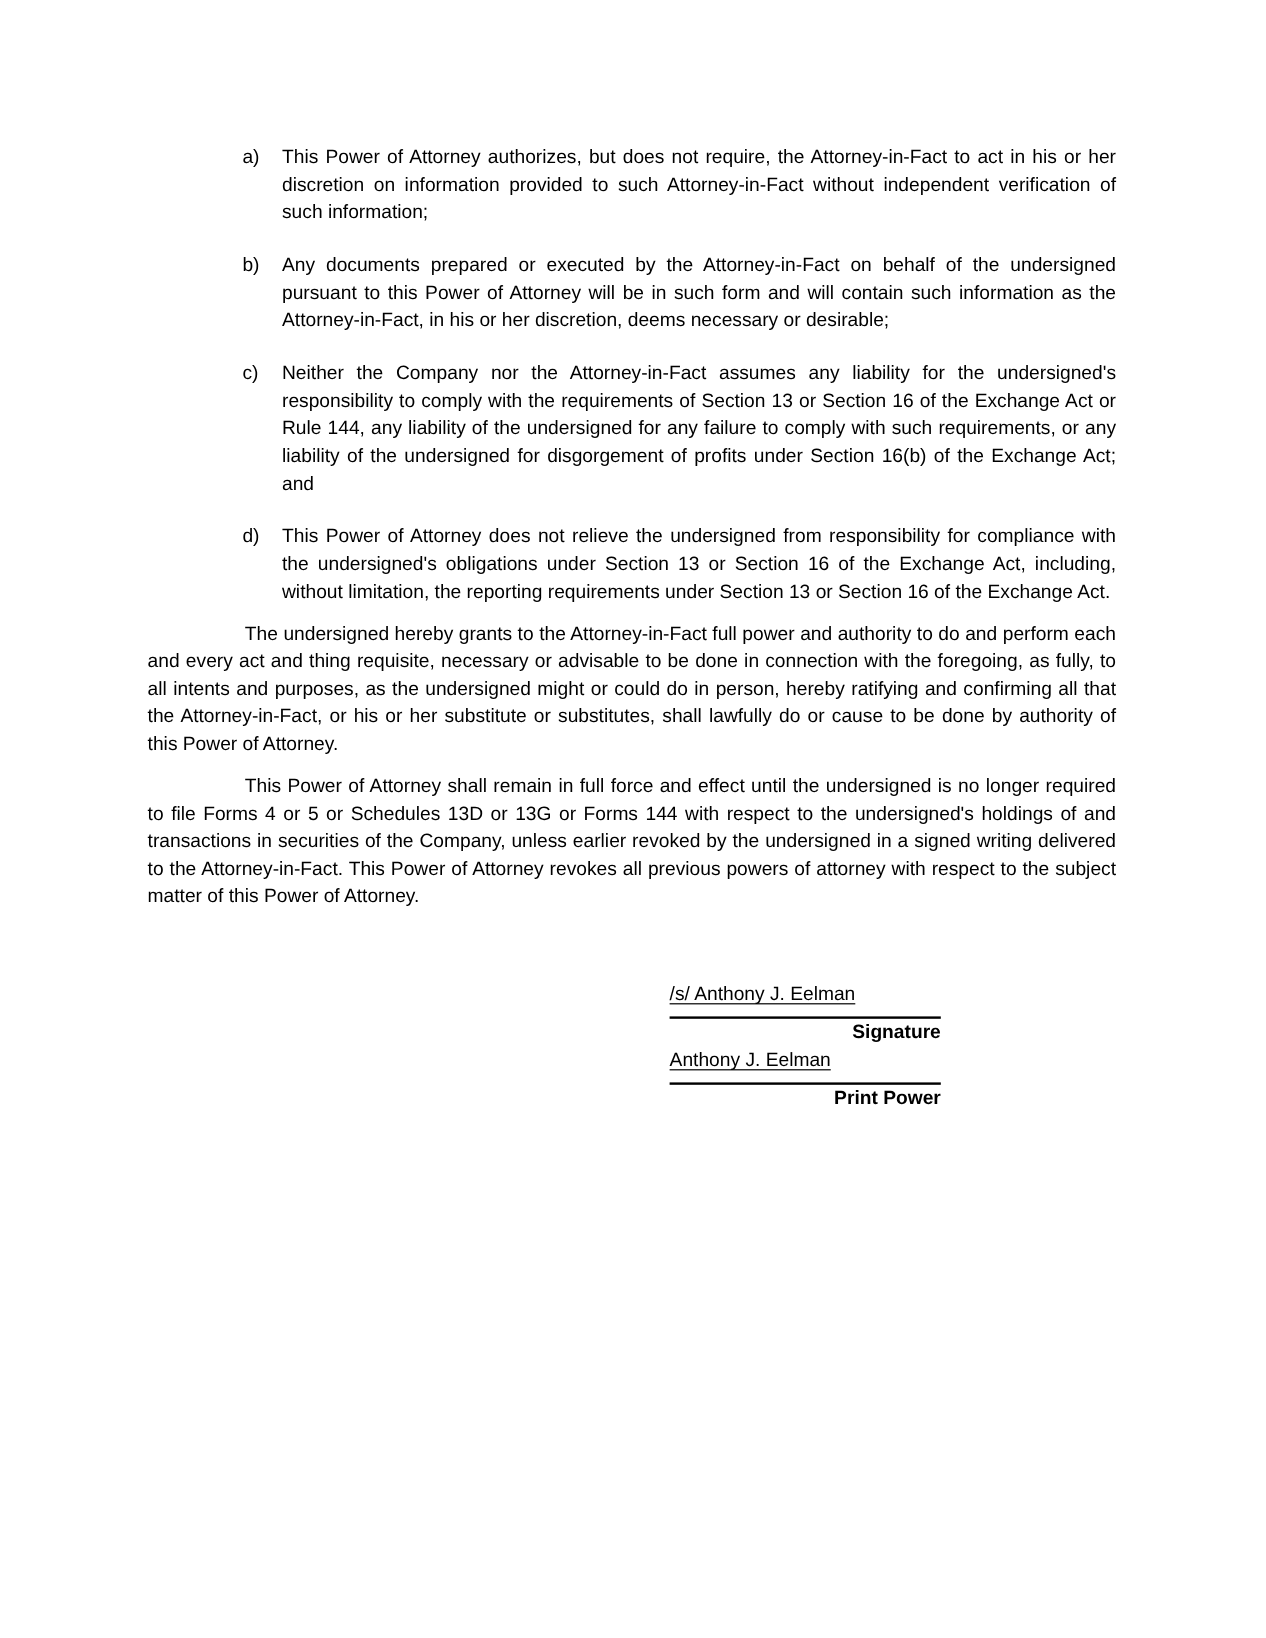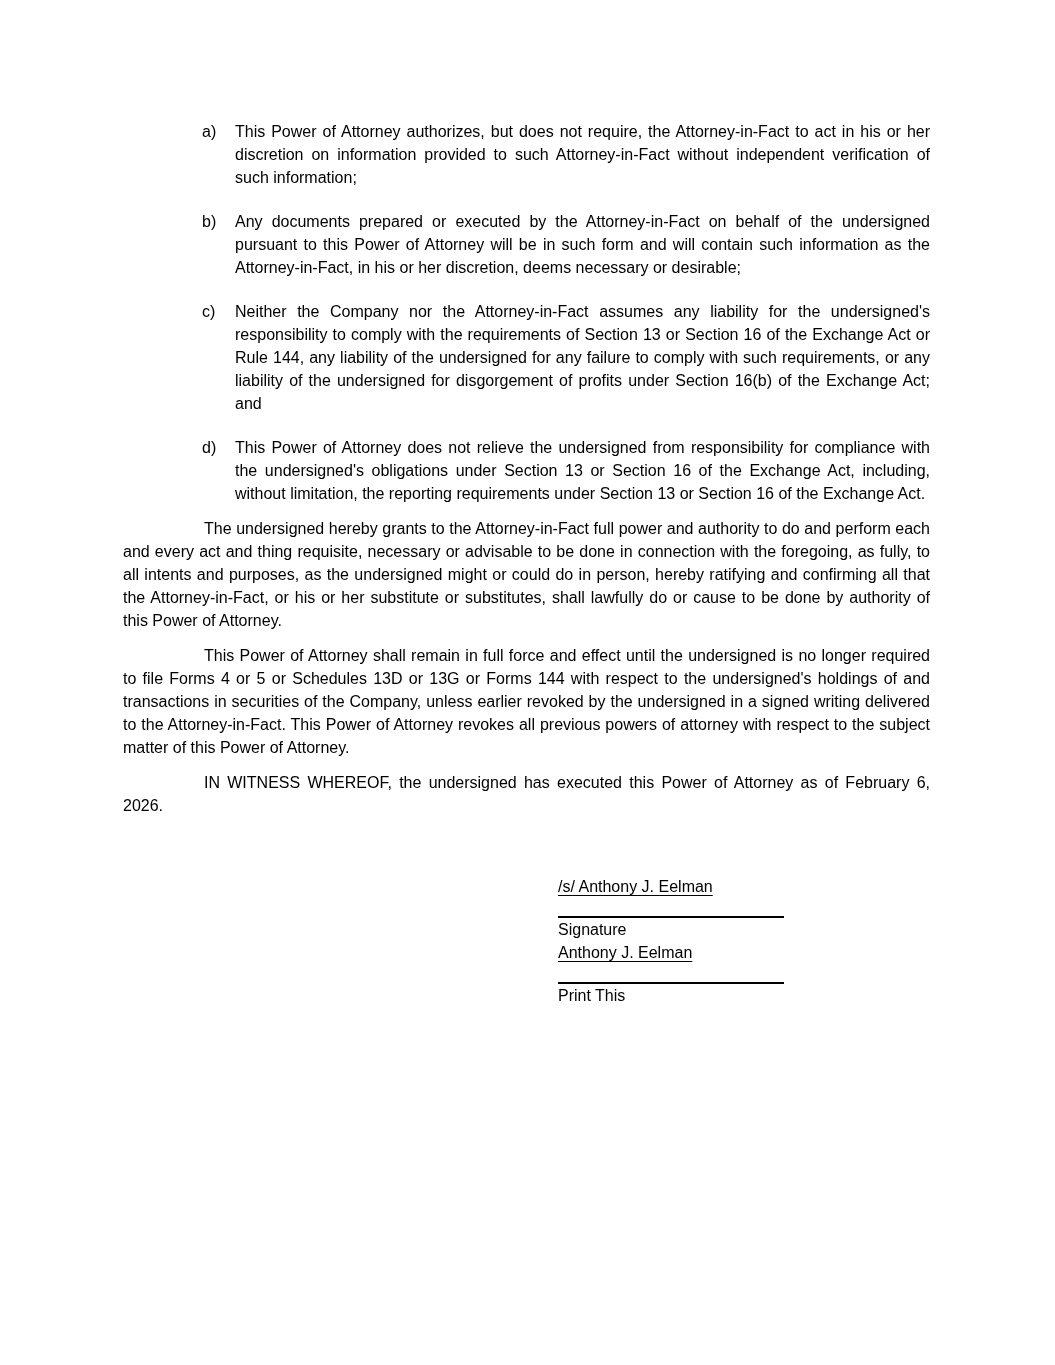--- a/index.html
+++ b/index.html
@@ -42,26 +42,26 @@
     margin-top: 12px;
   }
   .sig-block {
     margin-top: 58px;
     margin-left: 435px;
     width: 226px;
   }
   .sig-entry + .sig-entry { }
   .sig-line {
     border-bottom: 2px solid #000000;
-    padding-bottom: 18px;
+    padding-bottom: 7px;
     white-space: nowrap;
     text-decoration: underline;
     text-underline-offset: 3px;
   }
-  .sig-label { text-align: left; }
+  .sig-label { text-align: right; font-weight: bold; }
 </style>
 </head>
 <body>
 
 <div class="page">
   <div class="content">
 
     <div class="list-section">
       <div class="list-item">
         <span class="marker">a)</span>
@@ -76,27 +76,26 @@
         <span class="item-text">Neither the Company nor the Attorney-in-Fact assumes any liability for the undersigned's responsibility to comply with the requirements of Section 13 or Section 16 of the Exchange Act or Rule 144, any liability of the undersigned for any failure to comply with such requirements, or any liability of the undersigned for disgorgement of profits under Section 16(b) of the Exchange Act; and</span>
       </div>
       <div class="list-item">
         <span class="marker">d)</span>
         <span class="item-text">This Power of Attorney does not relieve the undersigned from responsibility for compliance with the undersigned's obligations under Section 13 or Section 16 of the Exchange Act, including, without limitation, the reporting requirements under Section 13 or Section 16 of the Exchange Act.</span>
       </div>
     </div>
 
     <p class="body-para">The undersigned hereby grants to the Attorney-in-Fact full power and authority to do and perform each and every act and thing requisite, necessary or advisable to be done in connection with the foregoing, as fully, to all intents and purposes, as the undersigned might or could do in person, hereby ratifying and confirming all that the Attorney-in-Fact, or his or her substitute or substitutes, shall lawfully do or cause to be done by authority of this Power of Attorney.</p>
     <p class="body-para">This Power of Attorney shall remain in full force and effect until the undersigned is no longer required to file Forms 4 or 5 or Schedules 13D or 13G or Forms 144 with respect to the undersigned's holdings of and transactions in securities of the Company, unless earlier revoked by the undersigned in a signed writing delivered to the Attorney-in-Fact. This Power of Attorney revokes all previous powers of attorney with respect to the subject matter of this Power of Attorney.</p>
-    <p class="body-para">IN WITNESS WHEREOF, the undersigned has executed this Power of Attorney as of February 6, 2026.</p>
 
     <div class="sig-block">
       <div class="sig-entry">
         <div class="sig-line">/s/ Anthony J. Eelman</div>
         <div class="sig-label">Signature</div>
       </div>
       <div class="sig-entry">
         <div class="sig-line">Anthony J. Eelman</div>
-        <div class="sig-label">Print This</div>
+        <div class="sig-label">Print Power</div>
       </div>
     </div>
 
   </div>
 </div>
 
 </body></html>

